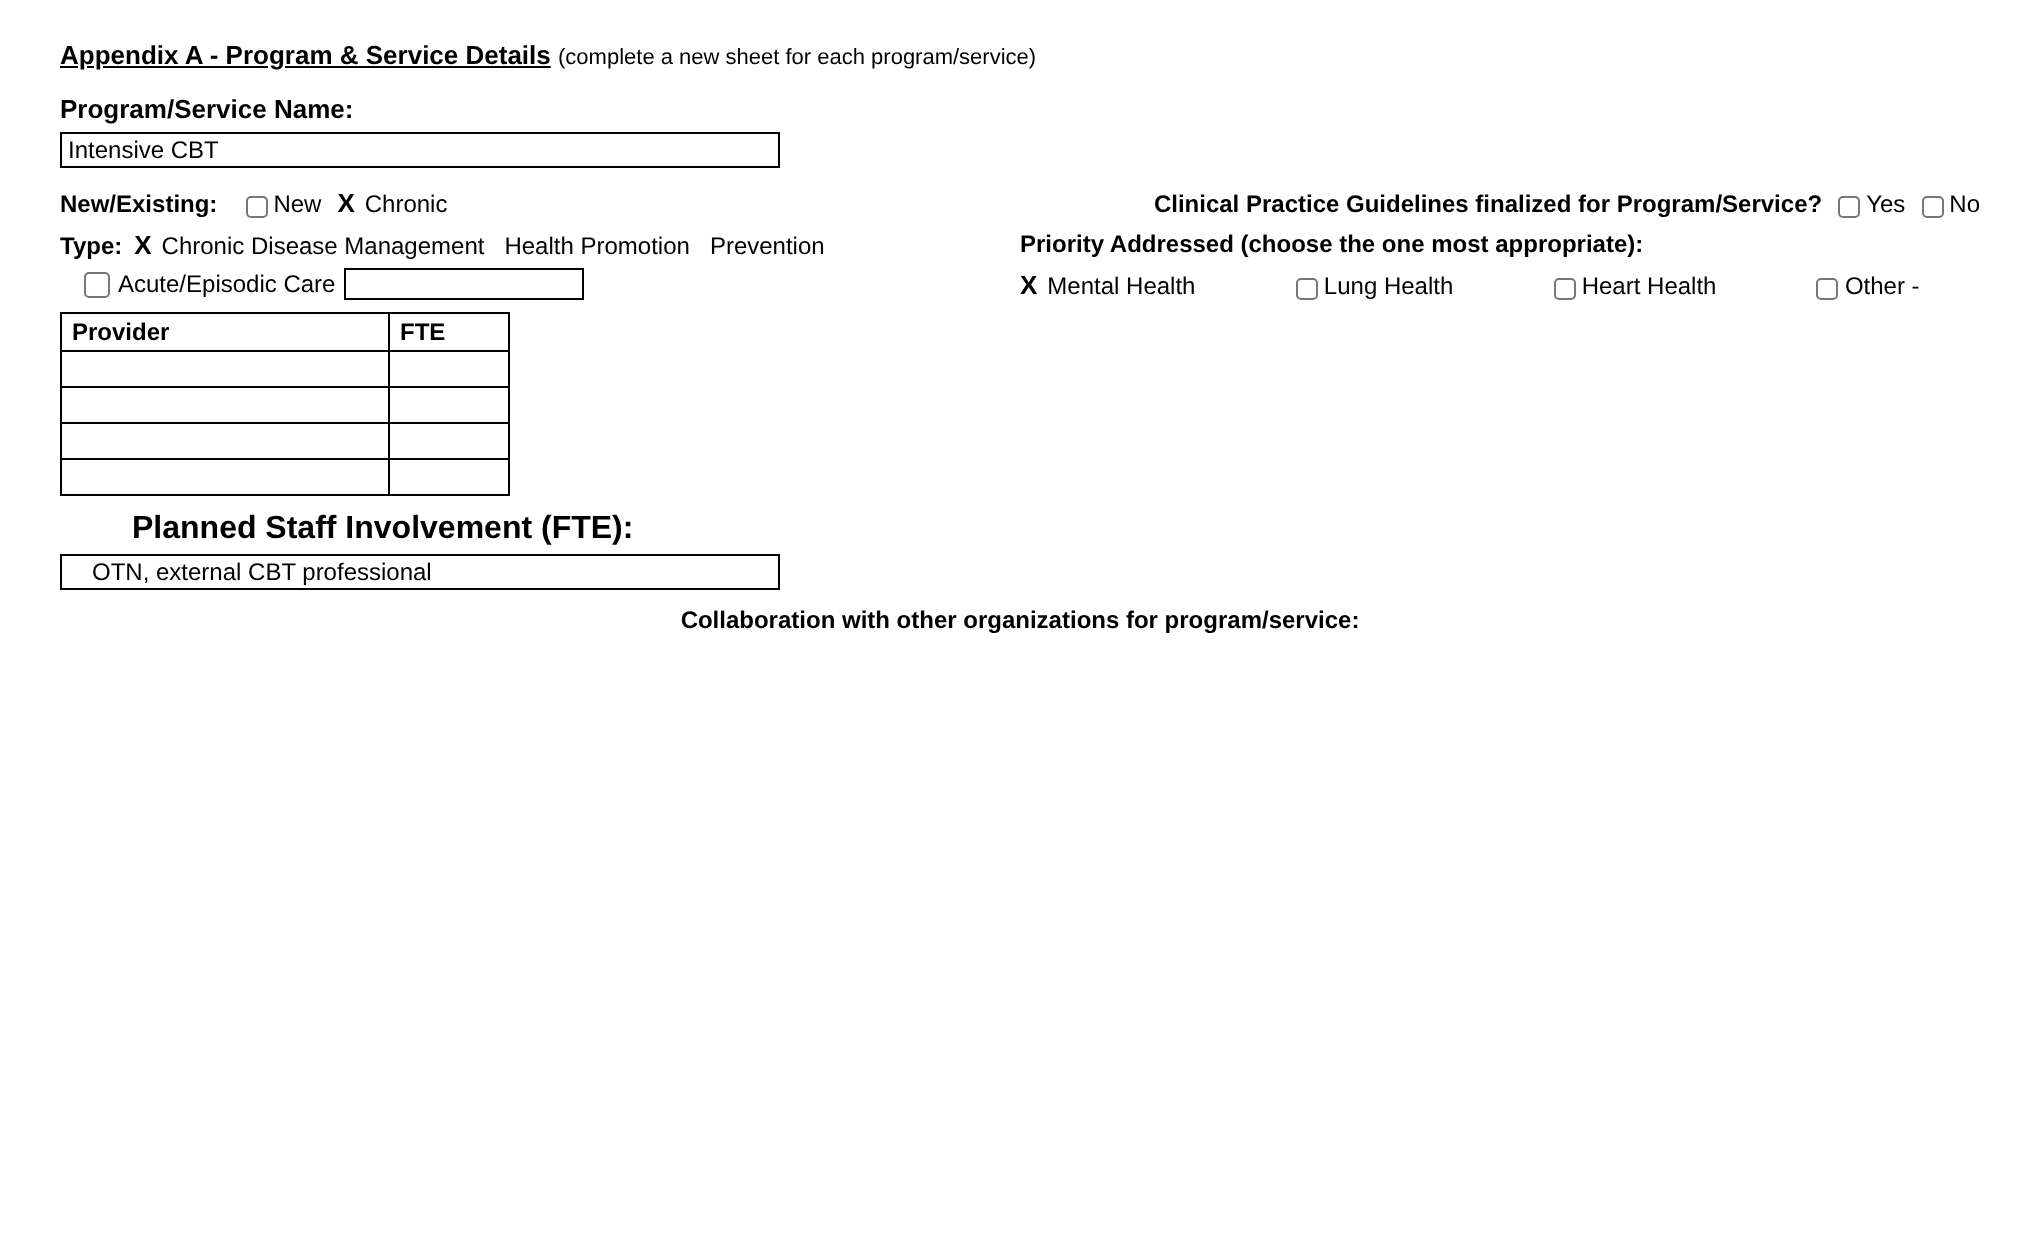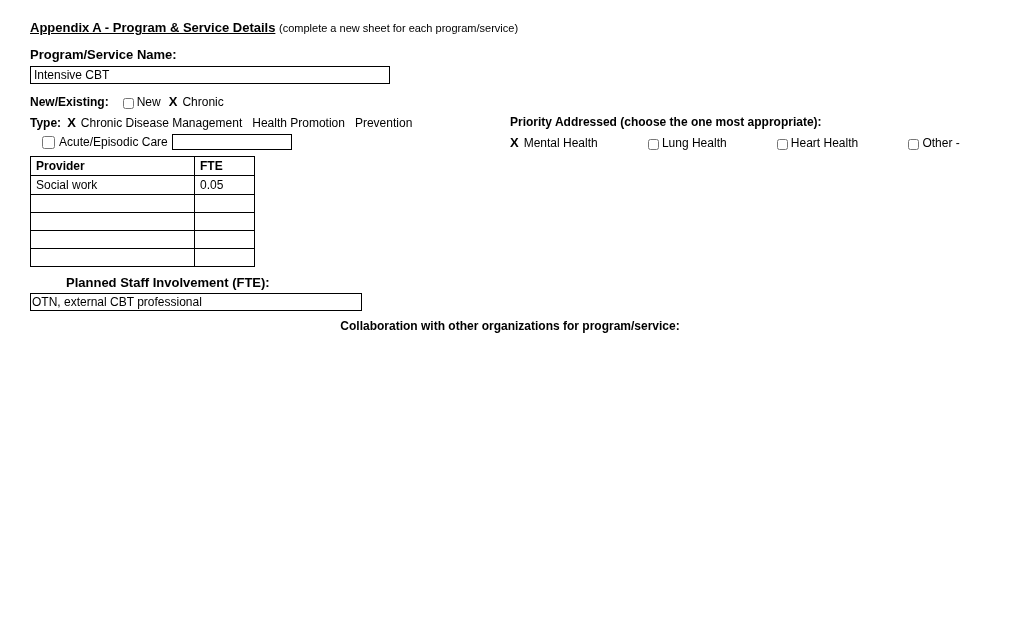--- a/index.html
+++ b/index.html
@@ -133,31 +133,31 @@
       font-weight: bold;
       text-align: left;
     }
     table.staff-table td {
       border: 1px solid #000;
       padding: 2px 5px;
       height: 18px;
     }
     .planned-staff-label {
       font-weight: bold;
-      font-size: 13px;
+      font-size: 16px;
       margin-top: 8px;
       margin-bottom: 3px;
       padding-left: 36px;
     }
     .planned-staff-input {
       border: 1px solid #000;
-      width: 332px;
+      width: 360px;
       height: 18px;
       font-size: 12px;
-      padding: 1px 1px;
+      padding: 1px 15px;
       display: block;
       margin-bottom: 8px;
     }
     .collab-label {
       font-weight: bold;
       font-size: 12px;
       text-align: center;
       margin-top: 4px;
     }
     .new-existing-row {
@@ -196,20 +196,31 @@
 <div class="new-existing-row">
   <div class="new-existing-left">
     <span class="row-label">New/Existing:</span>
     <span class="checkbox-item">
       <input type="checkbox" style="">
       <span>New</span>
     </span>
     <span class="checkbox-item">
       <span class="x-mark">X</span>
       <span>Chronic</span>
+    </span>
+  </div>
+  <div class="new-existing-right">
+    <span class="clinical-label">Clinical Practice Guidelines finalized for Program/Service?</span>
+    <span class="checkbox-item">
+      <input type="checkbox" style="">
+      <span>Yes</span>
+    </span>
+    <span class="checkbox-item">
+      <input type="checkbox" style="">
+      <span>No</span>
     </span>
   </div>
 </div>
 
 <div class="two-col">
   <div class="left-col">
     <div class="type-row">
       <span class="row-label">Type:</span>
       <div class="type-options">
         <span class="checkbox-item">
@@ -254,24 +265,20 @@
 </div>
 
 <table class="staff-table">
   <thead>
     <tr>
       <th>Provider</th>
       <th>FTE</th>
     </tr>
   </thead>
   <tbody id="staff-table-body">
-  <tr>
-        <td>Social work</td>
-        <td style="width: 60px;">0.05</td>
-      </tr>
       <tr>
         <td></td>
         <td style="width: 60px;"></td>
       </tr>
       <tr>
         <td></td>
         <td style="width: 60px;"></td>
       </tr>
       <tr>
         <td></td>

